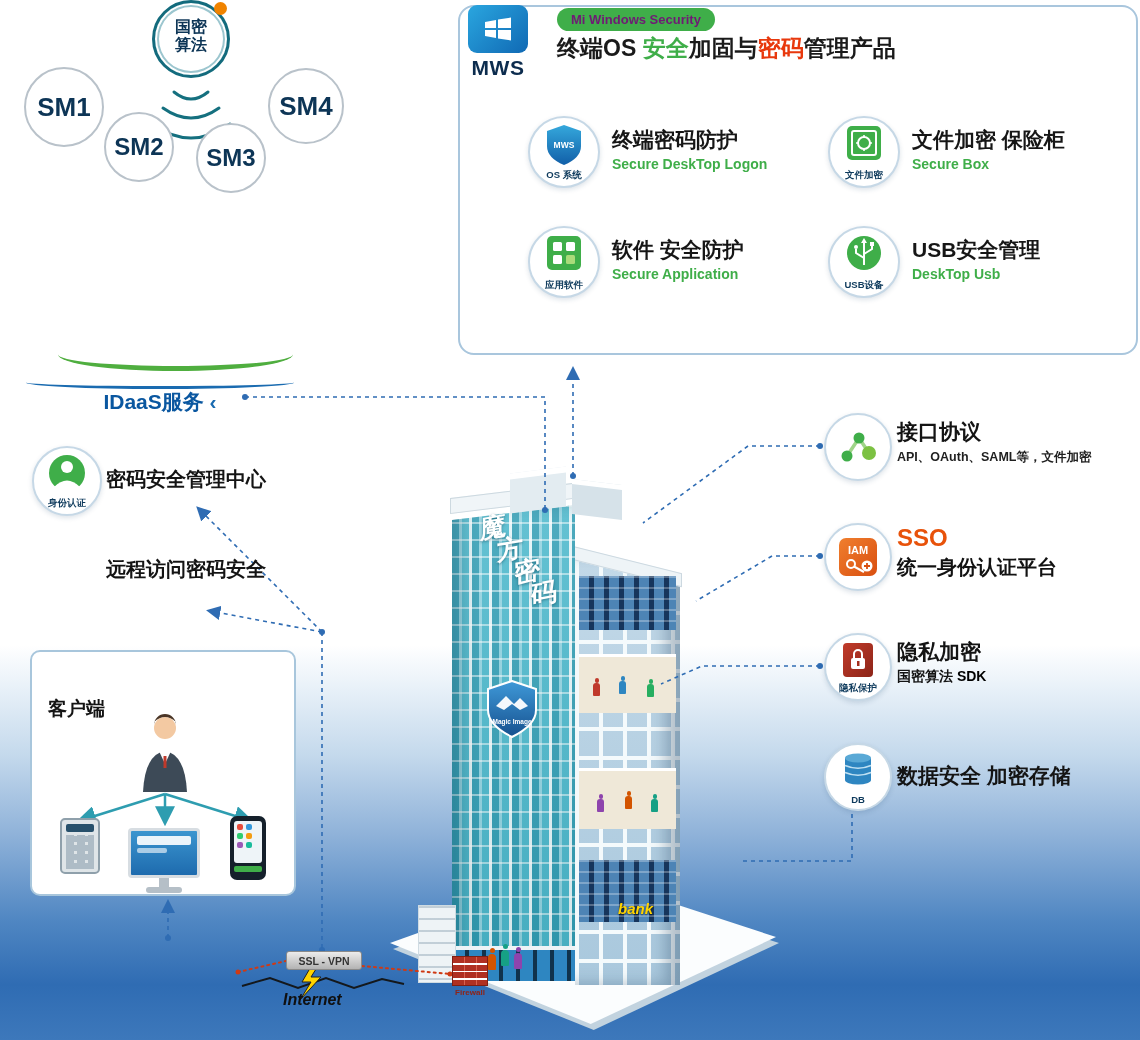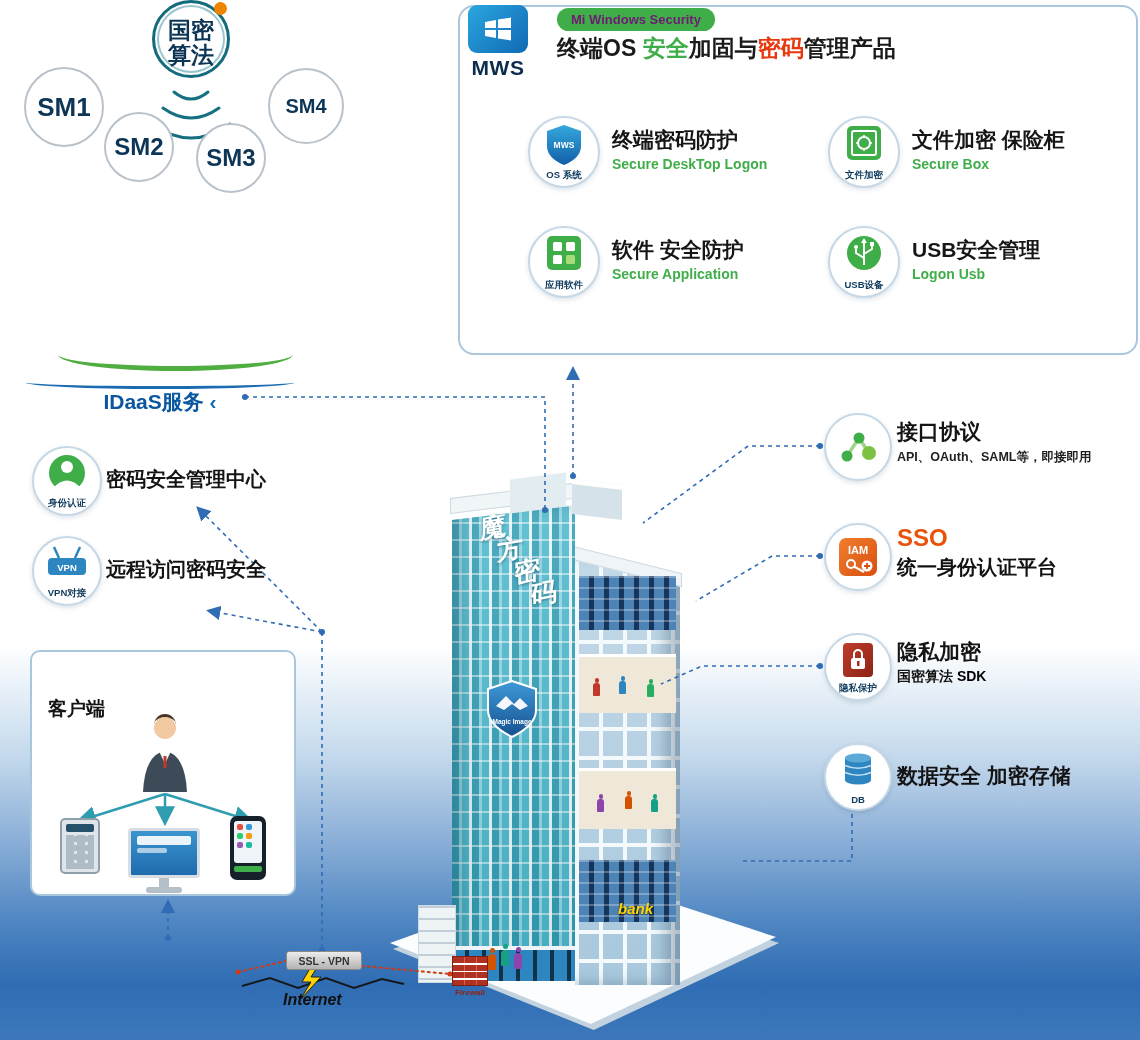--- a/index.html
+++ b/index.html
@@ -9,27 +9,27 @@
   
   .bg-sky{position:absolute;left:0;top:645px;width:1140px;height:395px;z-index:0;
     background:linear-gradient(180deg,rgba(255,255,255,0) 0%,#eaf2f9 10%,#c4d9ec 28%,#8fb2d9 48%,#4f86c2 70%,#2f6cb3 86%,#3d78bb 100%);}
 
   .overlay{position:absolute;left:0;top:0;z-index:2;pointer-events:none;}
 
   
   .gm-circle{position:absolute;left:152px;top:0;width:78px;height:78px;border-radius:50%;
     background:#fff;border:3px solid #136b7d;z-index:3;text-align:center;
     box-shadow:inset 0 0 0 2px #fff, inset 0 0 0 4px #9cc6cf;
-    font-weight:800;color:#0d3556;font-size:23px;line-height:1.1;padding-top:15px;box-sizing:border-box;}
+    font-weight:800;color:#0d3556;font-size:16px;line-height:1.1;padding-top:15px;box-sizing:border-box;}
   .gm-circle span{display:block;}
   .orange-dot{position:absolute;left:214px;top:2px;width:13px;height:13px;border-radius:50%;background:#f08300;z-index:4;}
   .sm{position:absolute;border-radius:50%;background:#fff;border:2px solid #b9c2ca;z-index:3;
       display:flex;align-items:center;justify-content:center;font-weight:800;color:#0d3556;}
   .sm1{left:24px;top:67px;width:76px;height:76px;font-size:26px;}
-  .sm4{left:268px;top:68px;width:72px;height:72px;font-size:20px;}
+  .sm4{left:268px;top:68px;width:72px;height:72px;font-size:26px;}
   .sm2{left:104px;top:112px;width:66px;height:66px;font-size:24px;}
   .sm3{left:196px;top:123px;width:66px;height:66px;font-size:24px;}
 
   
   .cloud{position:absolute;left:22px;top:198px;width:285px;height:185px;z-index:3;}
   .cl{position:absolute;border-radius:50%;}
   .cl.back{background:#2e86c1;}
   .cl.front{background:#cfe9f7;}
   .cloud-text{position:absolute;left:0;top:60px;width:100%;text-align:center;
     font-weight:800;font-size:37px;line-height:1.28;z-index:2;letter-spacing:1px;}
@@ -220,29 +220,20 @@
   <div class="badge" style="left:32px;top:446px;">
     <svg class="glyph" width="42" height="40" viewBox="0 0 42 40">
       <circle cx="21" cy="19" r="18" fill="#3fae49"></circle>
       <circle cx="21" cy="13" r="6" fill="#fff"></circle>
       <path d="M8 33 Q21 20 34 33 L34 37 L8 37 Z" fill="#fff"></path>
     </svg>
     <div class="blabel">身份认证</div>
   </div>
   <div class="svc-title" style="left:106px;top:466px;">密码安全管理中心</div>
 
-  <div class="badge" style="left:32px;top:536px;">
-    <svg class="glyph" width="48" height="38" viewBox="0 0 48 38">
-      <line x1="16" y1="14" x2="11" y2="3" stroke="#2e86c1" stroke-width="2.5"></line>
-      <line x1="32" y1="14" x2="37" y2="3" stroke="#2e86c1" stroke-width="2.5"></line>
-      <rect x="5" y="14" width="38" height="17" rx="4" fill="#2e86c1"></rect>
-      <text x="24" y="26.5" font-size="9.5" font-weight="bold" fill="#fff" text-anchor="middle">VPN</text>
-    </svg>
-    <div class="blabel">VPN对接</div>
-  </div>
   <div class="svc-title" style="left:106px;top:556px;">远程访问密码安全</div>
 
   <div class="client-box">
     <div class="client-label">客户端</div>
 
     <svg style="position:absolute;left:105px;top:62px;" width="56" height="80" viewBox="0 0 56 80">
       <circle cx="28" cy="14" r="11" fill="#f3c9a2"></circle>
       <path d="M17 11 A11 11 0 0 1 39 11 L39 8 Q28 -2 17 8 Z" fill="#4a3526"></path>
       <path d="M6 78 Q8 40 28 37 Q48 40 50 78 Z" fill="#3d4a57"></path>
       <path d="M22 37 L28 50 L34 37 Z" fill="#fff"></path>
@@ -356,35 +347,35 @@
         <path d="M19 24 L11 19 V15"></path>
         <path d="M19 20 L27 15 V12"></path>
       </g>
       <path d="M19 4 L22 9 H16 Z" fill="#fff"></path>
       <circle cx="11" cy="13" r="2" fill="#fff"></circle>
       <rect x="25" y="8" width="4" height="4" fill="#fff"></rect>
     </svg>
     <div class="blabel">USB设备</div>
   </div>
   <div class="mws-item-title" style="left:912px;top:236px;">USB安全管理</div>
-  <div class="mws-item-sub" style="left:912px;top:266px;">Logon Usb</div>
+  <div class="mws-item-sub" style="left:912px;top:266px;">DeskTop Usb</div>
 
   <div class="badge" style="left:824px;top:413px;width:64px;height:64px;">
     <svg class="glyph center" width="44" height="42" viewBox="0 0 44 42">
       <g stroke="#9fd489" stroke-width="3.5">
         <line x1="11" y1="30" x2="23" y2="12"></line>
         <line x1="23" y1="12" x2="33" y2="27"></line>
       </g>
       <circle cx="11" cy="30" r="5.5" fill="#3fae49"></circle>
       <circle cx="23" cy="12" r="5.5" fill="#3fae49"></circle>
       <circle cx="33" cy="27" r="7" fill="#7cc142"></circle>
     </svg>
   </div>
   <div class="svc-title" style="left:897px;top:418px;font-size:21px;">接口协议</div>
-  <div class="svc-sub" style="left:897px;top:449px;font-size:12.5px;font-weight:800;color:#1f1f1f;">API、OAuth、SAML等，即接即用</div>
+  <div class="svc-sub" style="left:897px;top:449px;font-size:12.5px;font-weight:800;color:#1f1f1f;">API、OAuth、SAML等，文件加密</div>
 
   <div class="badge" style="left:824px;top:523px;width:64px;height:64px;">
     <svg class="glyph center" width="44" height="44" viewBox="0 0 44 44">
       <defs>
           <linearGradient id="gor" x1="0" y1="0" x2="1" y2="1">
             <stop offset="0" stop-color="#f07f2e"></stop>
             <stop offset="1" stop-color="#d94f10"></stop>
           </linearGradient>
         </defs>
       <rect x="3" y="3" width="38" height="38" rx="7" fill="url(#gor)"></rect>

